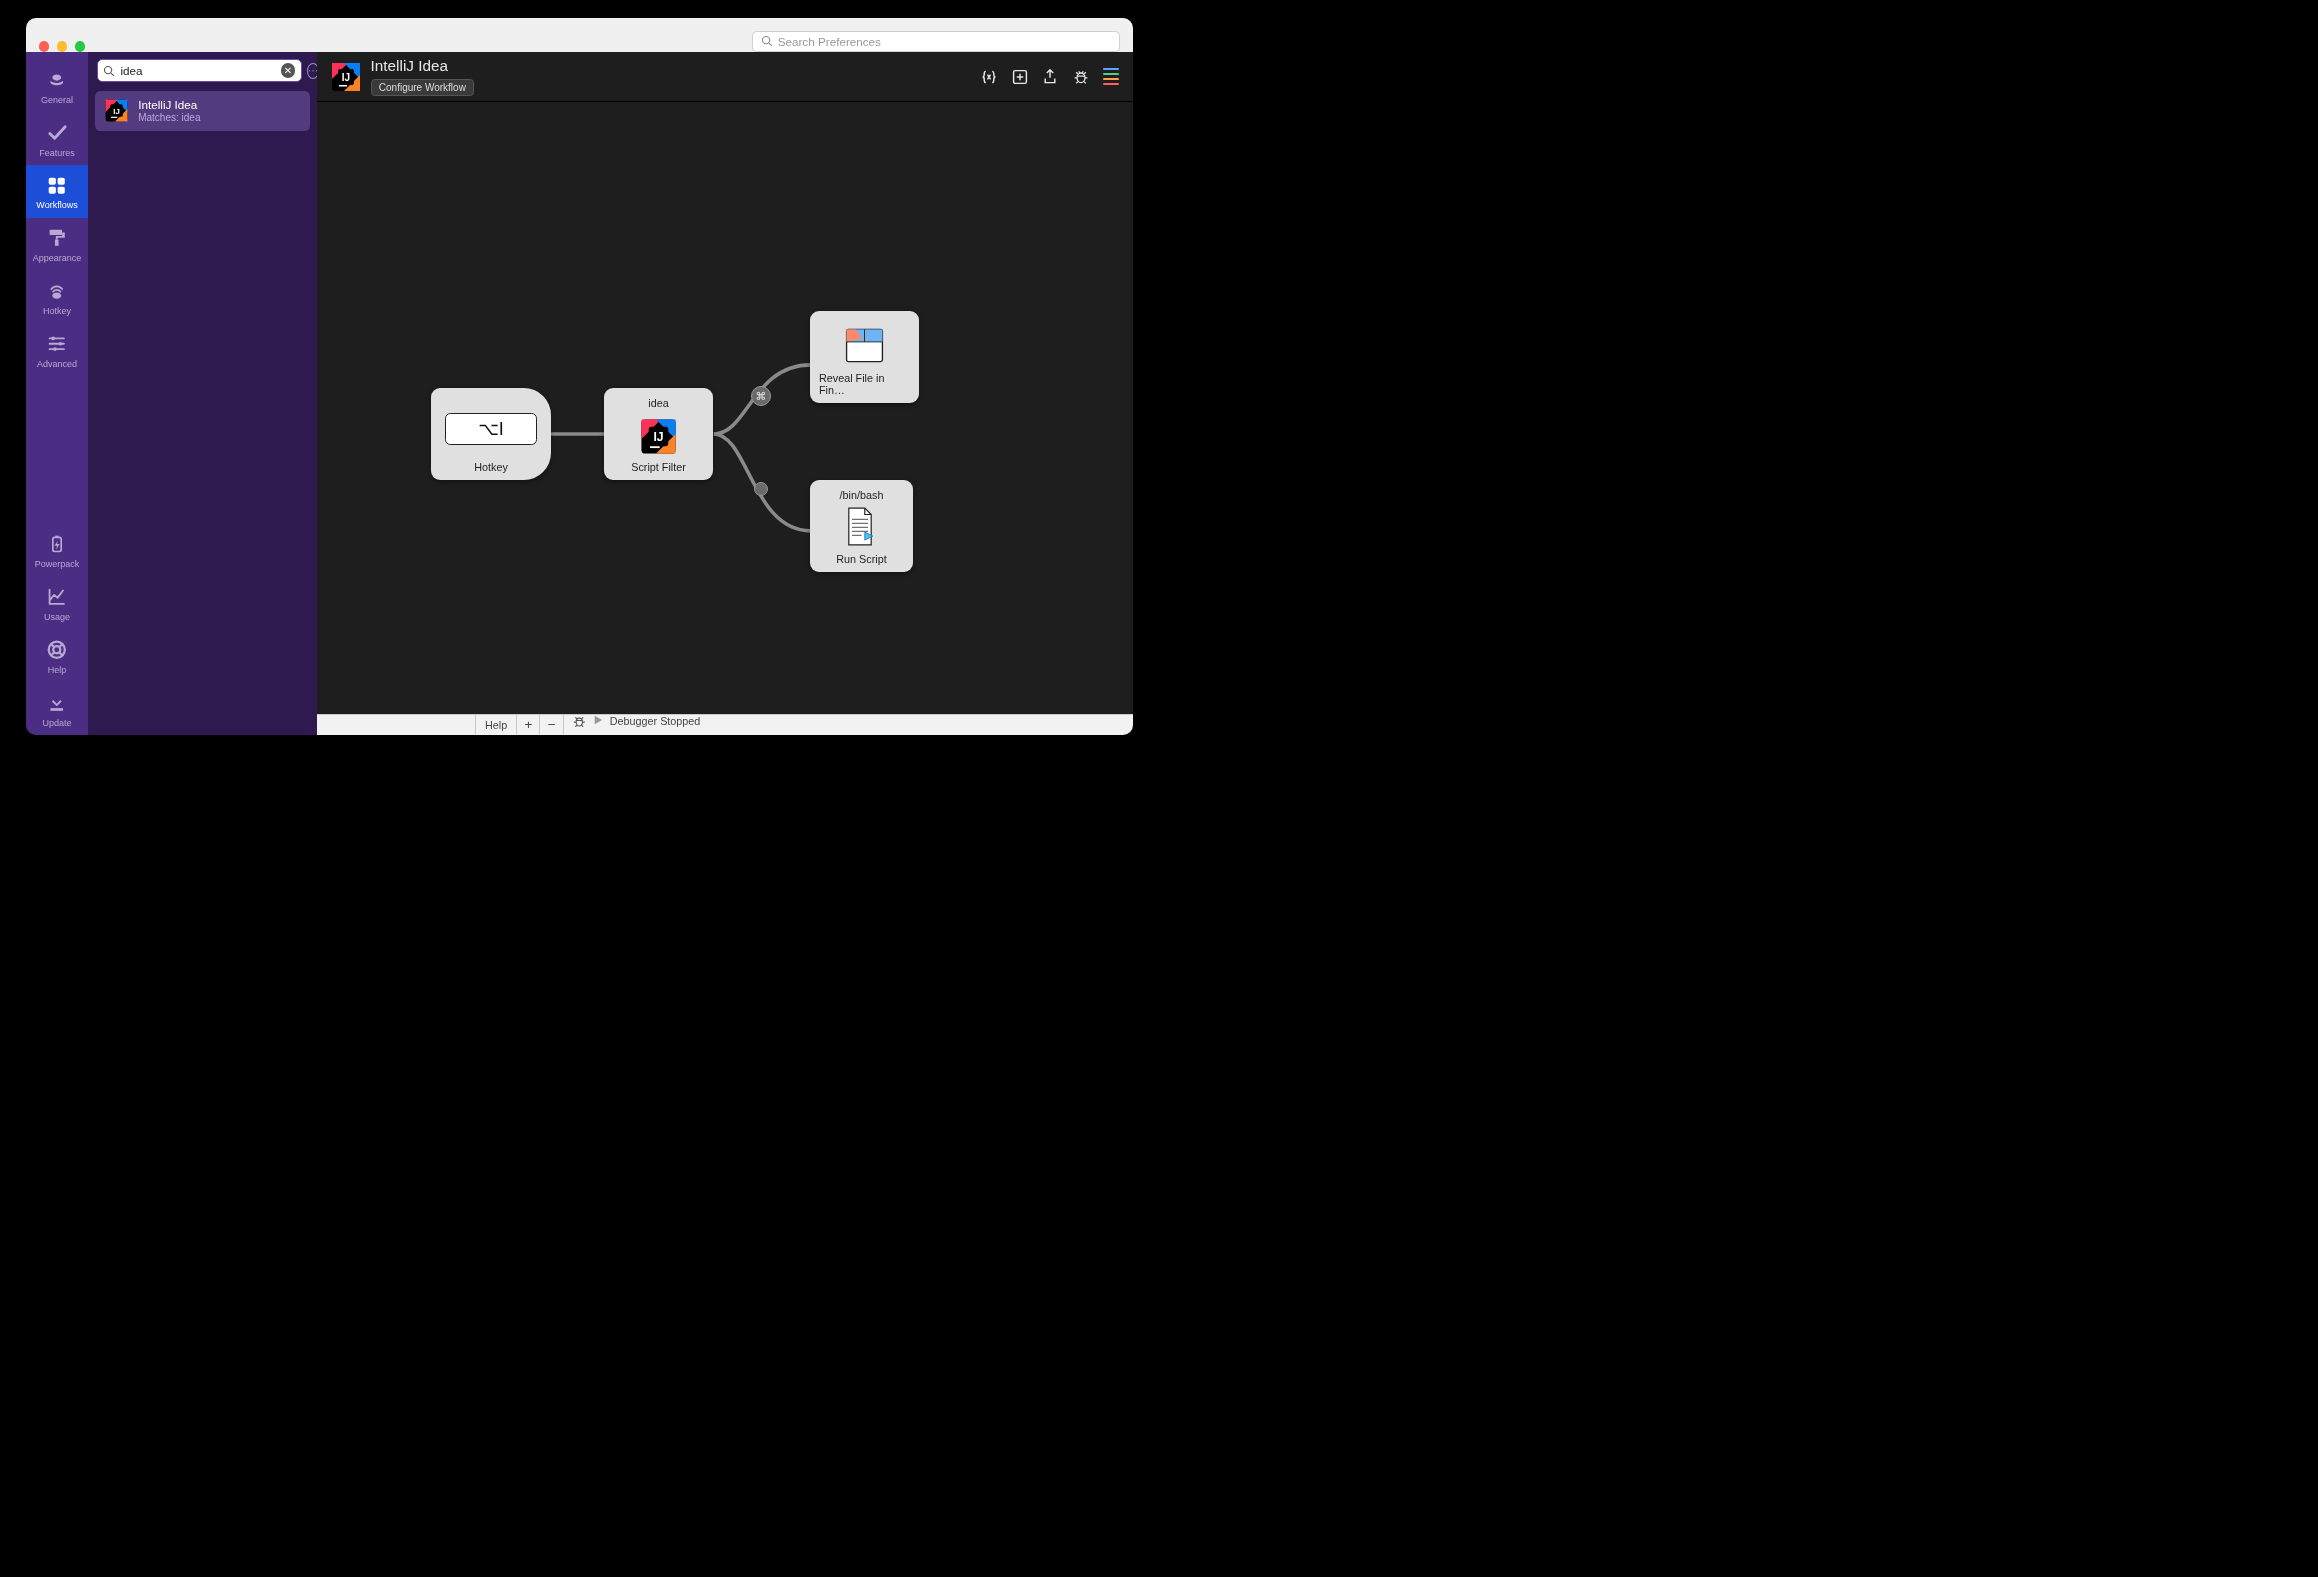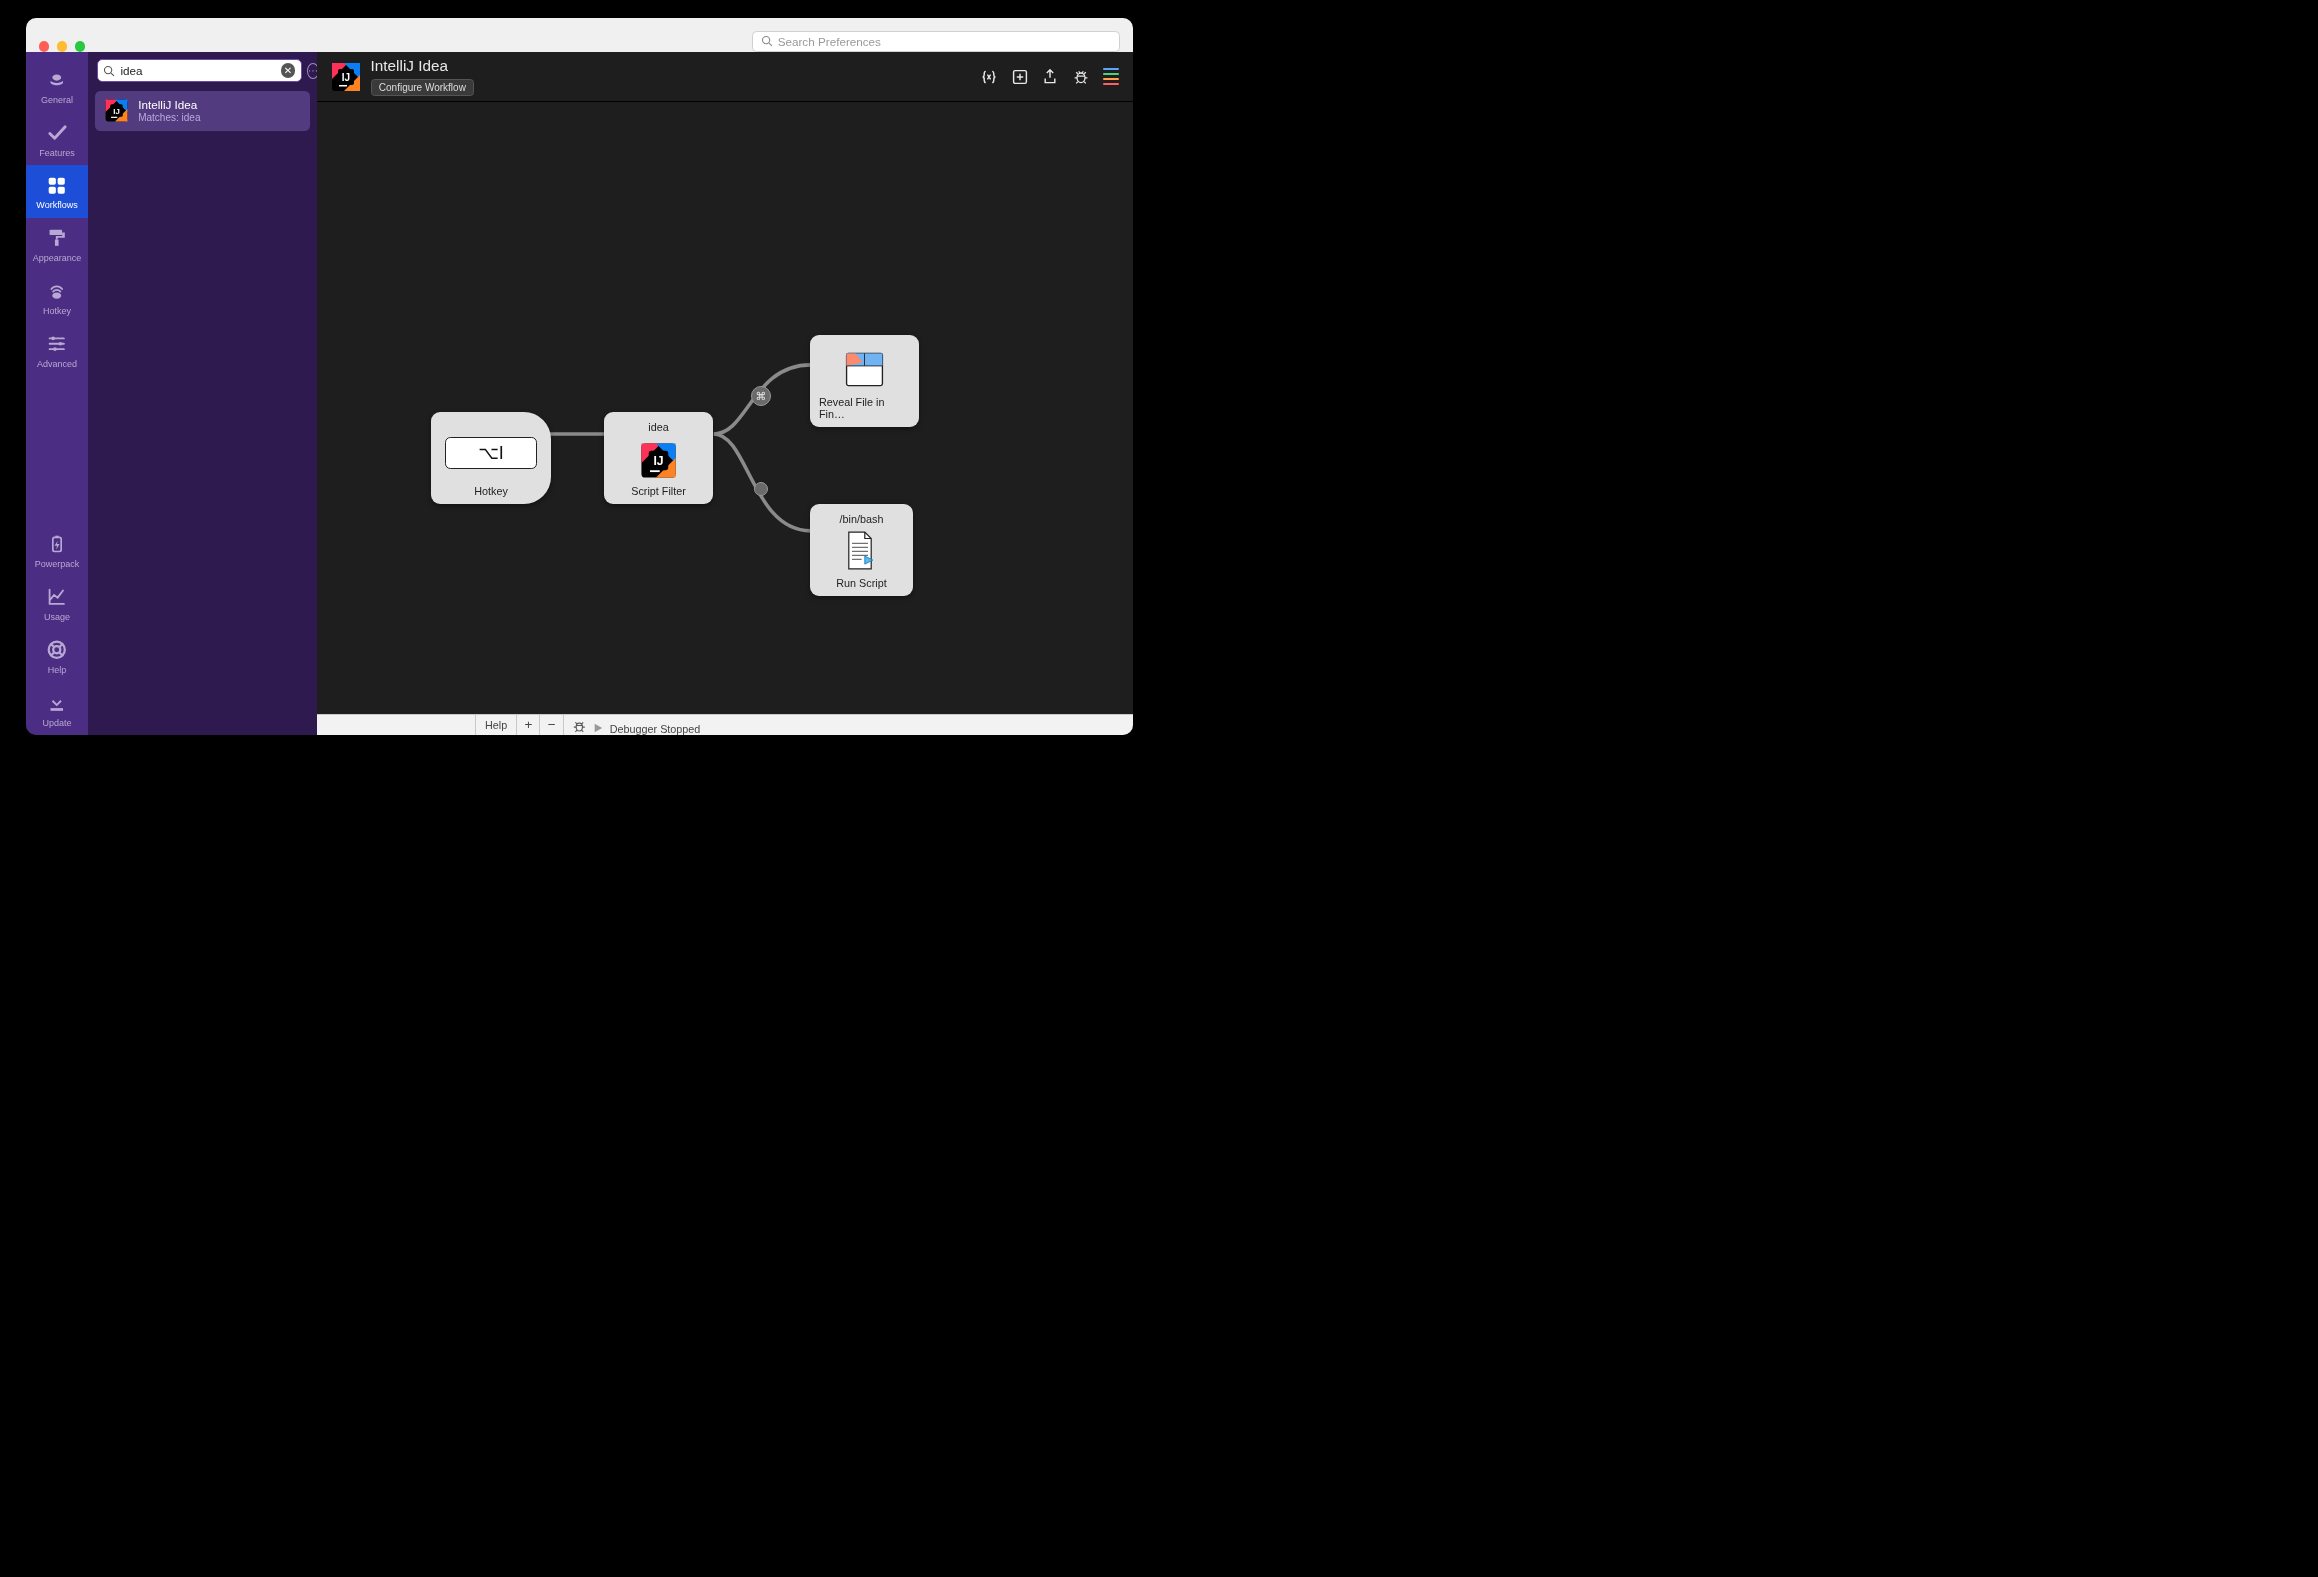--- a/index.html
+++ b/index.html
@@ -168,21 +168,20 @@
   }
   .node {
     position: absolute;
     background: #e0e0e0;
     border-radius: 9px;
     box-shadow: 0 1.8px 5.4px rgba(0,0,0,0.4);
     display: flex; flex-direction: column;
     align-items: center; justify-content: space-between;
     padding: 9px 9px 7.2px;
     color: #222;
-    margin-top: 24px;
   }
   .node .node-label { font-size: 10.8px; color: #222; }
   .node .node-top-label { font-size: 10.8px; color: #222; margin-bottom:3.6px;}
   .node .node-body {
     flex:1; display:flex; align-items:center; justify-content:center;
   }
   .hotkey-node .key-frame {
     width: 92px; height: 32px;
     background: #fff; border: 1.3px solid #222; border-radius: 5.4px;
     display:flex; align-items:center; justify-content:center;
@@ -224,21 +223,21 @@
   .footer .fbtn {
     border-left:0.9px solid #c8c8c8;
     height:100%; padding:0 9px;
     display:flex; align-items:center;
     cursor:pointer;
   }
   .footer .fbtn.plus, .footer .fbtn.minus { padding:0 7.2px; font-size:13.5px;}
   .footer .dbg {
     border-left:0.9px solid #c8c8c8;
     height:100%; padding:0 9px;
-    display:flex; align-items:flex-end; gap:7.2px;
+    display:flex; align-items:flex-start; gap:7.2px;
     flex:1;
   }
   .footer .dbg .bug { color:#555;}
   .footer .dbg .play { color:#888;}
 </style>
 </head>
 <body>
 
 <div class="window">
 

